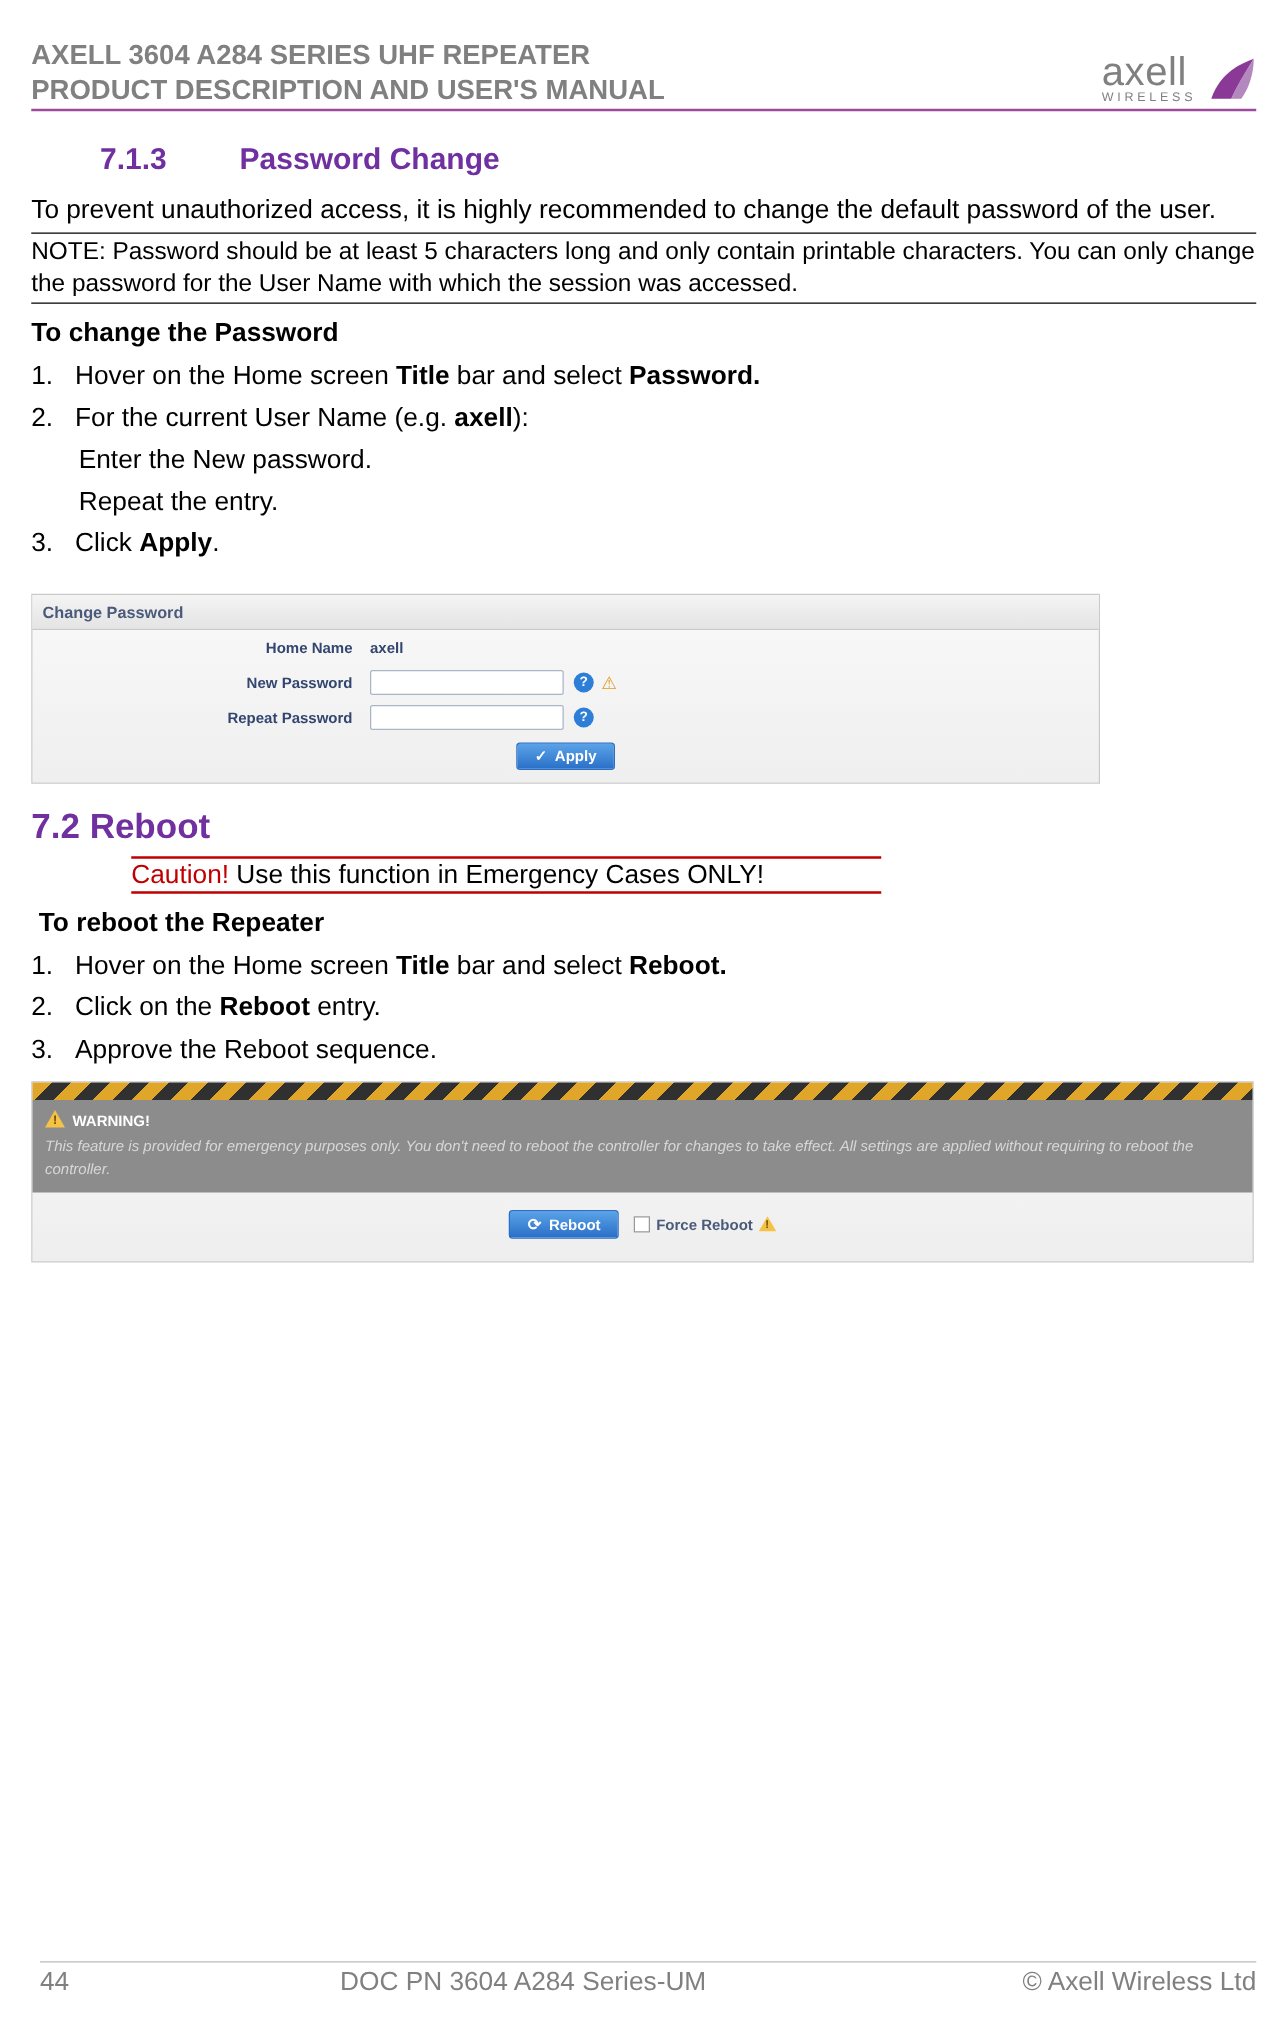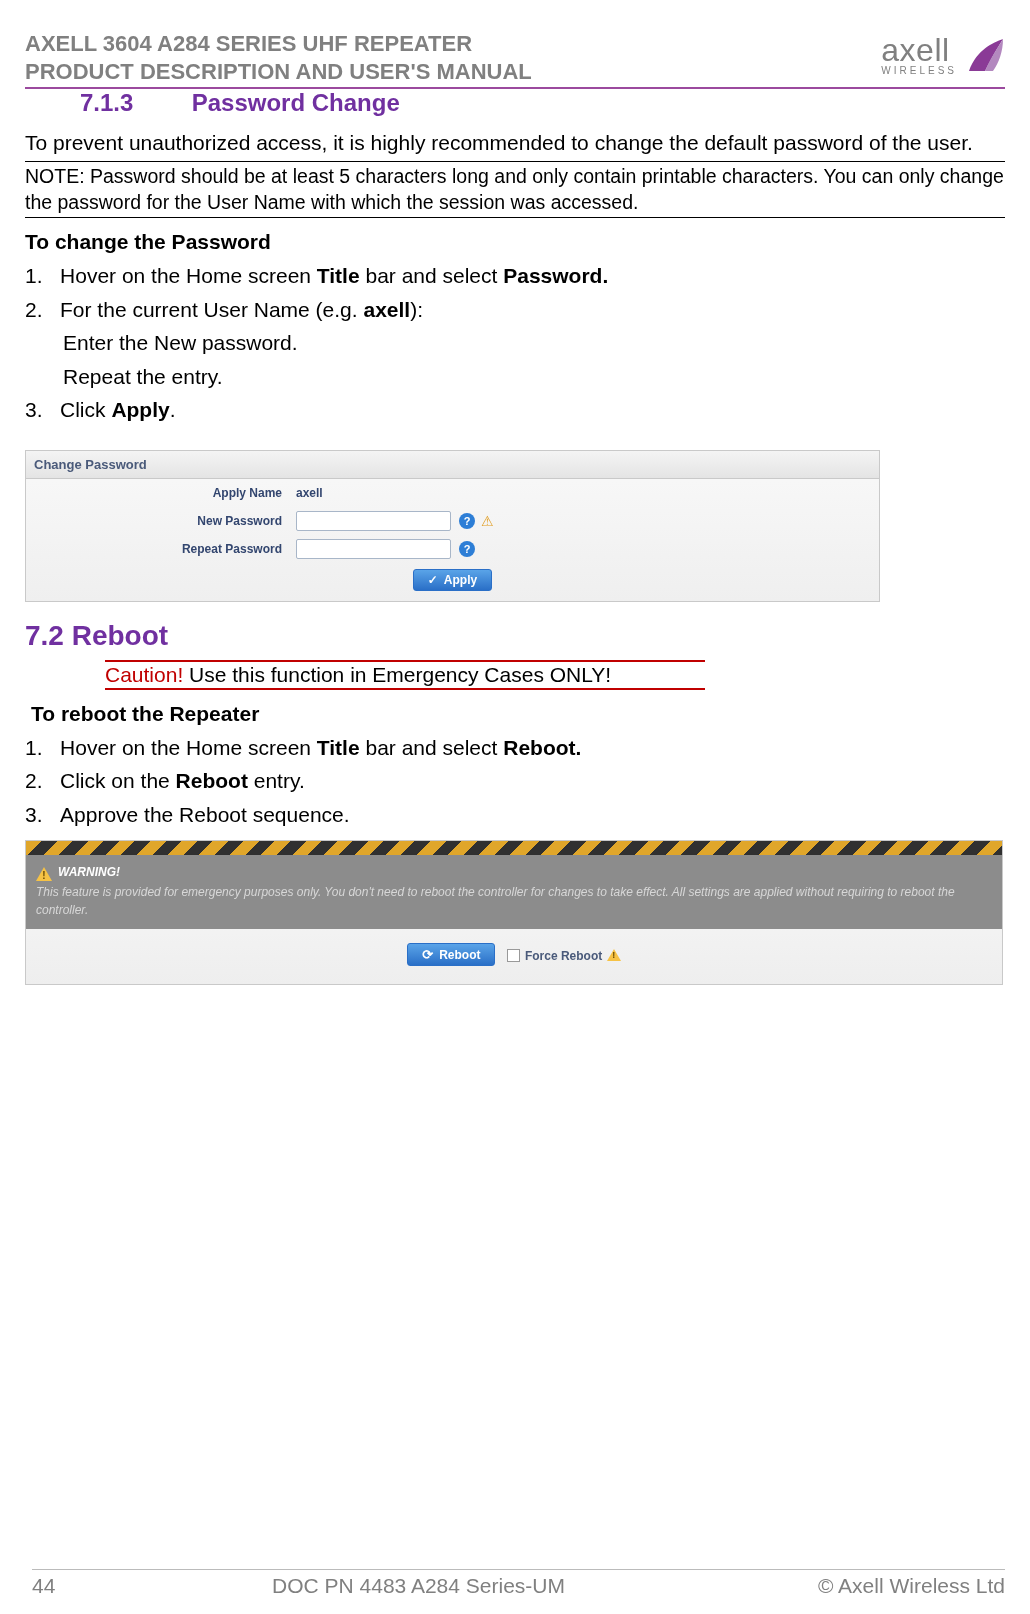--- a/index.html
+++ b/index.html
@@ -8,23 +8,24 @@
     height: 1614px;
     background: #ffffff;
     font-family: Arial, Helvetica, sans-serif;
     color: #000;
     position: relative;
     padding: 30px 25px 0 25px;
   }
   .header {
     display: flex;
     justify-content: space-between;
-    align-items: flex-start;
+    align-items: flex-end;
     border-bottom: 2px solid #9b4a9e;
     padding-bottom: 2px;
+    margin-bottom: 25px;
     gap: 44px;
   }
   .header-title {
     font-size: 22px;
     font-weight: bold;
     color: #808080;
     line-height: 1.25;
   }
   .logo {
     display: flex;
@@ -145,21 +146,21 @@
     height: 14px;
     background: repeating-linear-gradient(135deg, #e0a62a 0 11px, #303030 11px 22px);
   }
   .warning-body {
     background: #8c8c8c;
     color: #d7d7d7;
     padding: 8px 10px 10px 10px;
     font-size: 12px;
     line-height: 1.5;
   }
-  .warning-title { color: #ffffff; font-weight: bold; font-style: italic; font-size: 12px; display:flex; align-items:flex-end; gap:6px; }
+  .warning-title { color: #ffffff; font-weight: bold; font-size: 12px; display:flex; align-items:flex-start; gap:6px; }
   .warning-tri {
     width: 16px; height: 14px; display:inline-block; position: relative;
   }
   .warning-tri::before {
     content:""; position:absolute; left:0; top:0;
     border-left: 8px solid transparent; border-right: 8px solid transparent; border-bottom: 14px solid #f6c245;
   }
   .warning-tri::after {
     content:"!"; position:absolute; left:0; top:1px; width:16px; text-align:center; font-size:10px; font-weight:bold; color:#6b4b00; font-style:normal;
   }
@@ -231,21 +232,21 @@
 
 <div class="list-item">2.&nbsp;&nbsp;&nbsp;<span>For the current User Name (e.g. </span><span class="bold">axell</span><span>):</span></div>
 <div class="list-sub">Enter the New password.</div>
 <div class="list-sub">Repeat the entry.</div>
 
 <div class="list-item">3.&nbsp;&nbsp;&nbsp;<span>Click </span><span class="bold">Apply</span><span>.</span></div>
 
 <div class="ss-panel">
   <div class="ss-titlebar">Change Password</div>
   <div class="form-row">
-    <div class="form-label">Apply Name</div>
+    <div class="form-label">Home Name</div>
     <div class="form-value">axell</div>
   </div>
   <div class="form-row">
     <div class="form-label">New Password</div>
     <div class="form-input"></div>
     <span class="help-icon">?</span>
     <span class="warn-icon">⚠</span>
   </div>
   <div class="form-row">
     <div class="form-label">Repeat Password</div>
@@ -289,15 +290,15 @@
     <span>
       <span class="cb"></span>
       <span class="cblabel">Force Reboot</span>
       <span class="tri-sm"></span>
     </span>
   </div>
 </div>
 
 <div class="footer">
   <div class="pg">44</div>
-  <div class="mid">DOC PN 4483 A284 Series-UM</div>
+  <div class="mid">DOC PN 3604 A284 Series-UM</div>
   <div class="right">© Axell Wireless Ltd</div>
 </div>
 
 </body></html>

